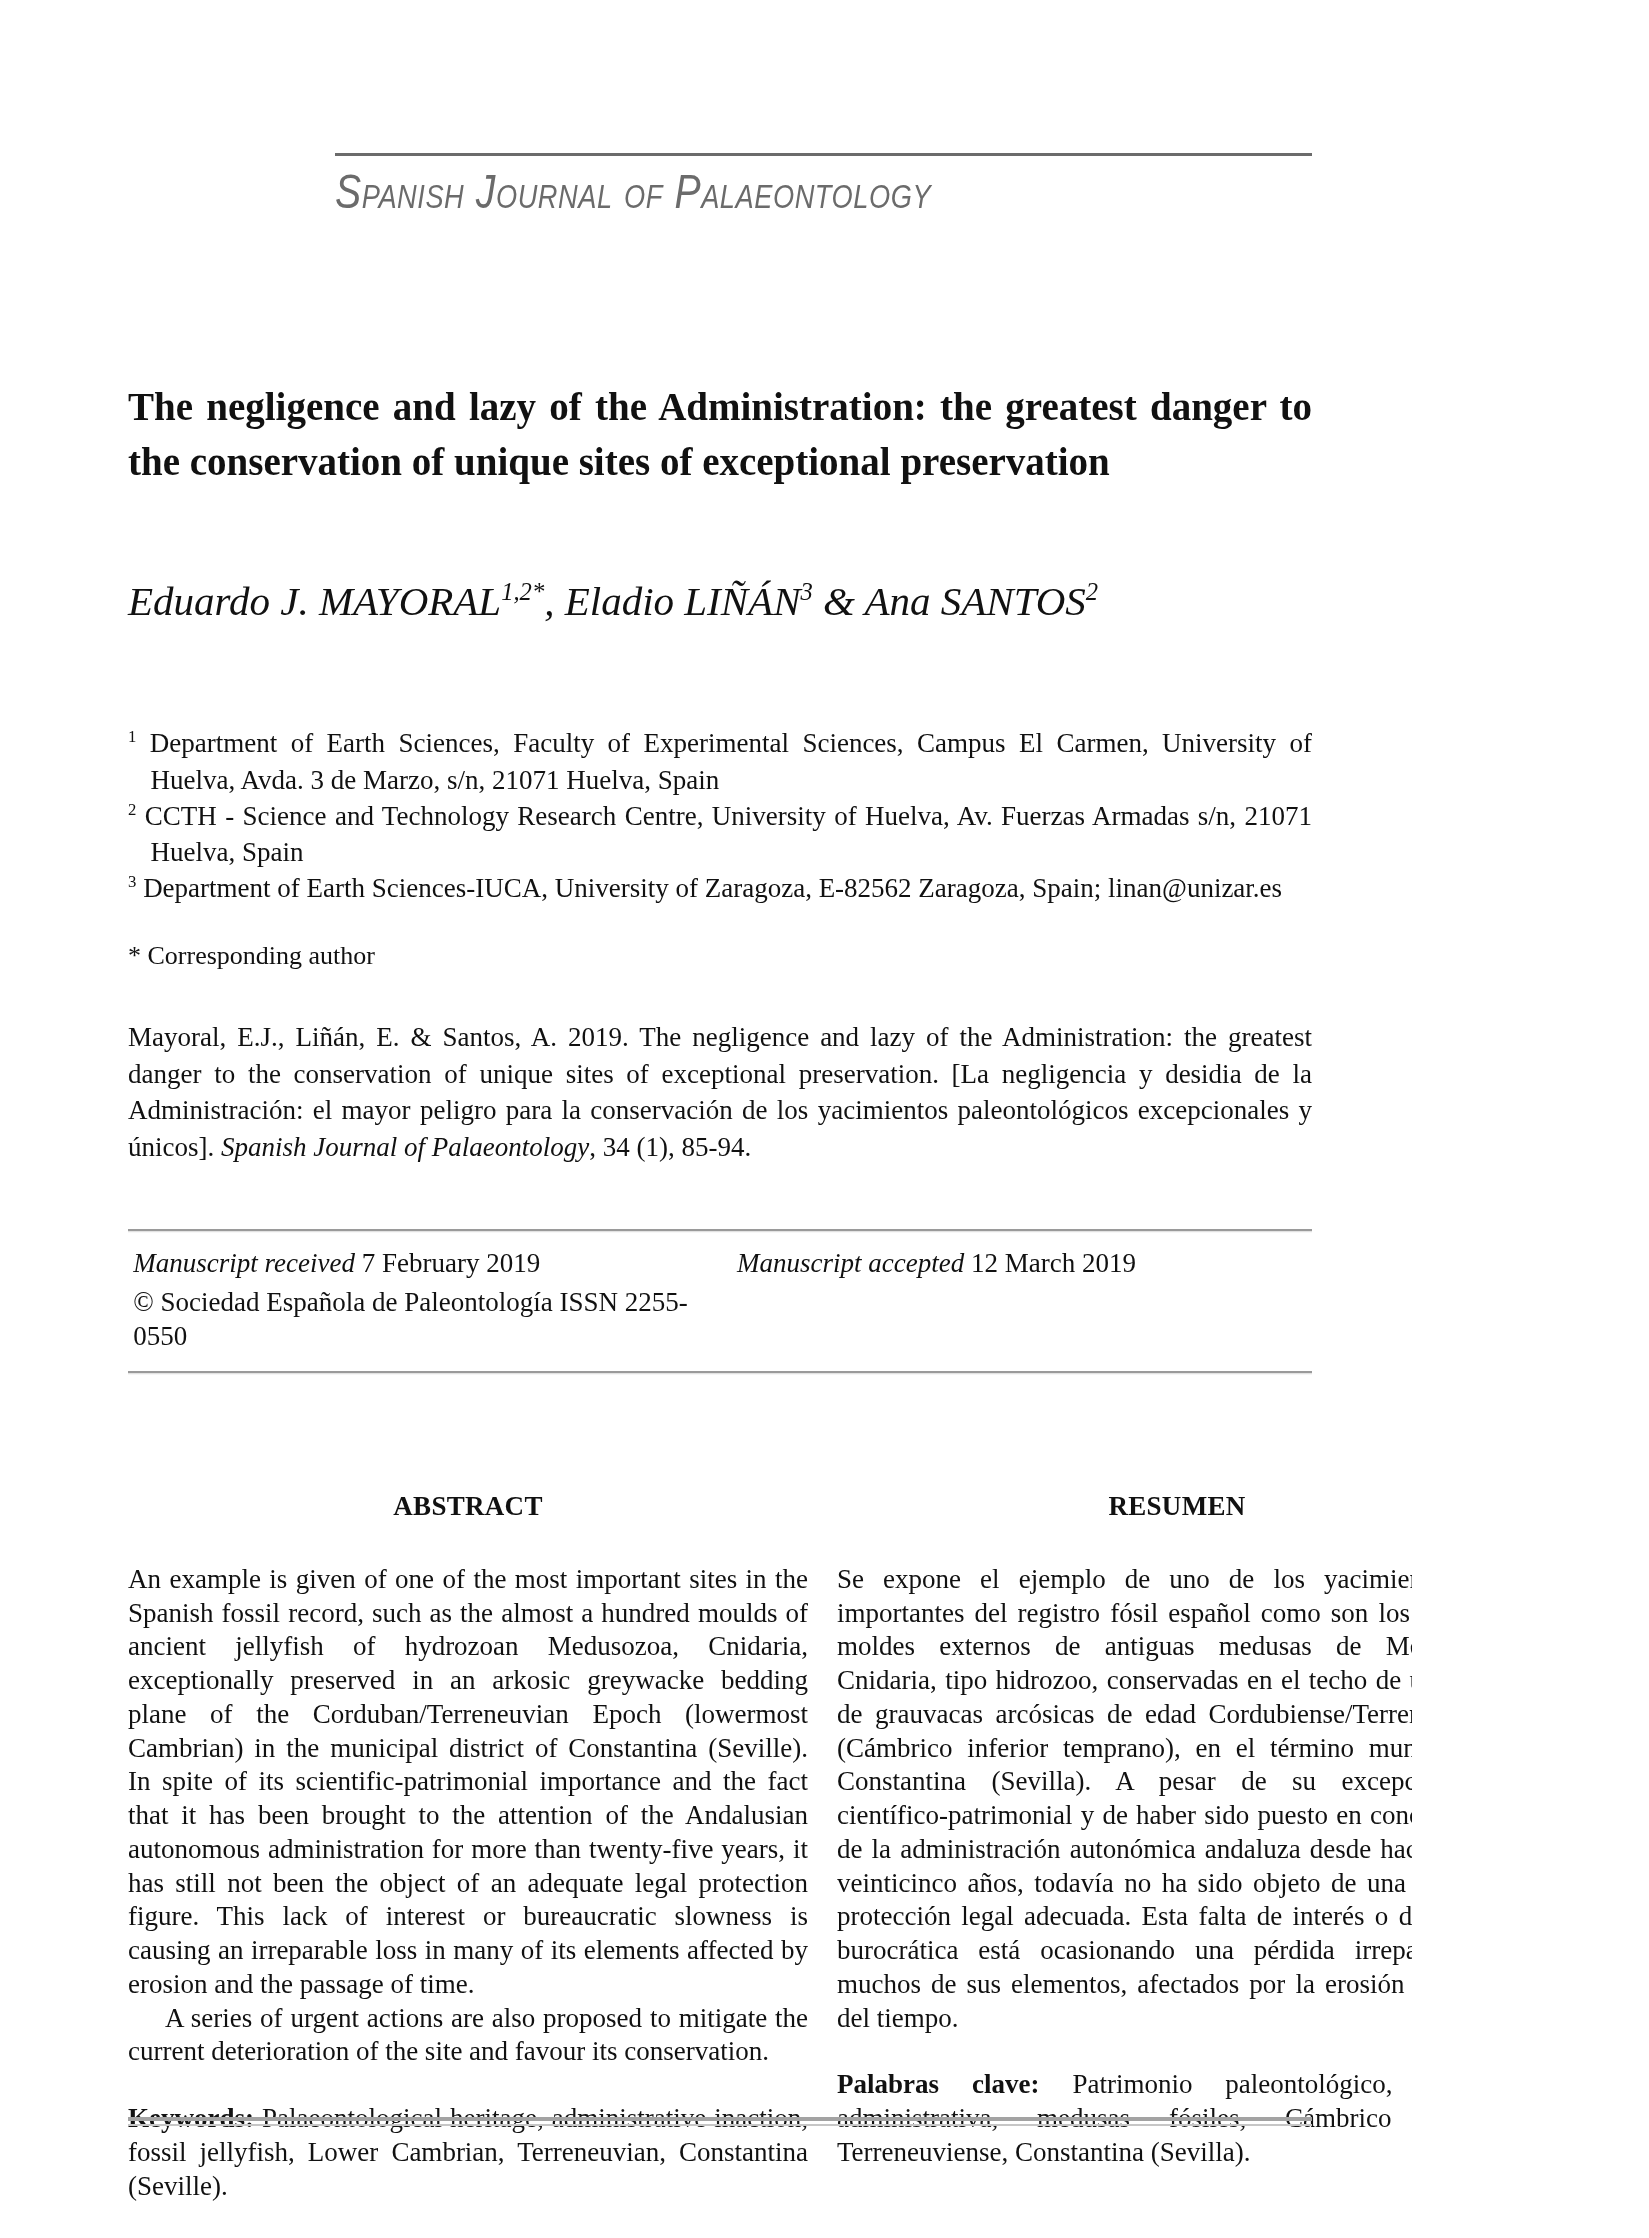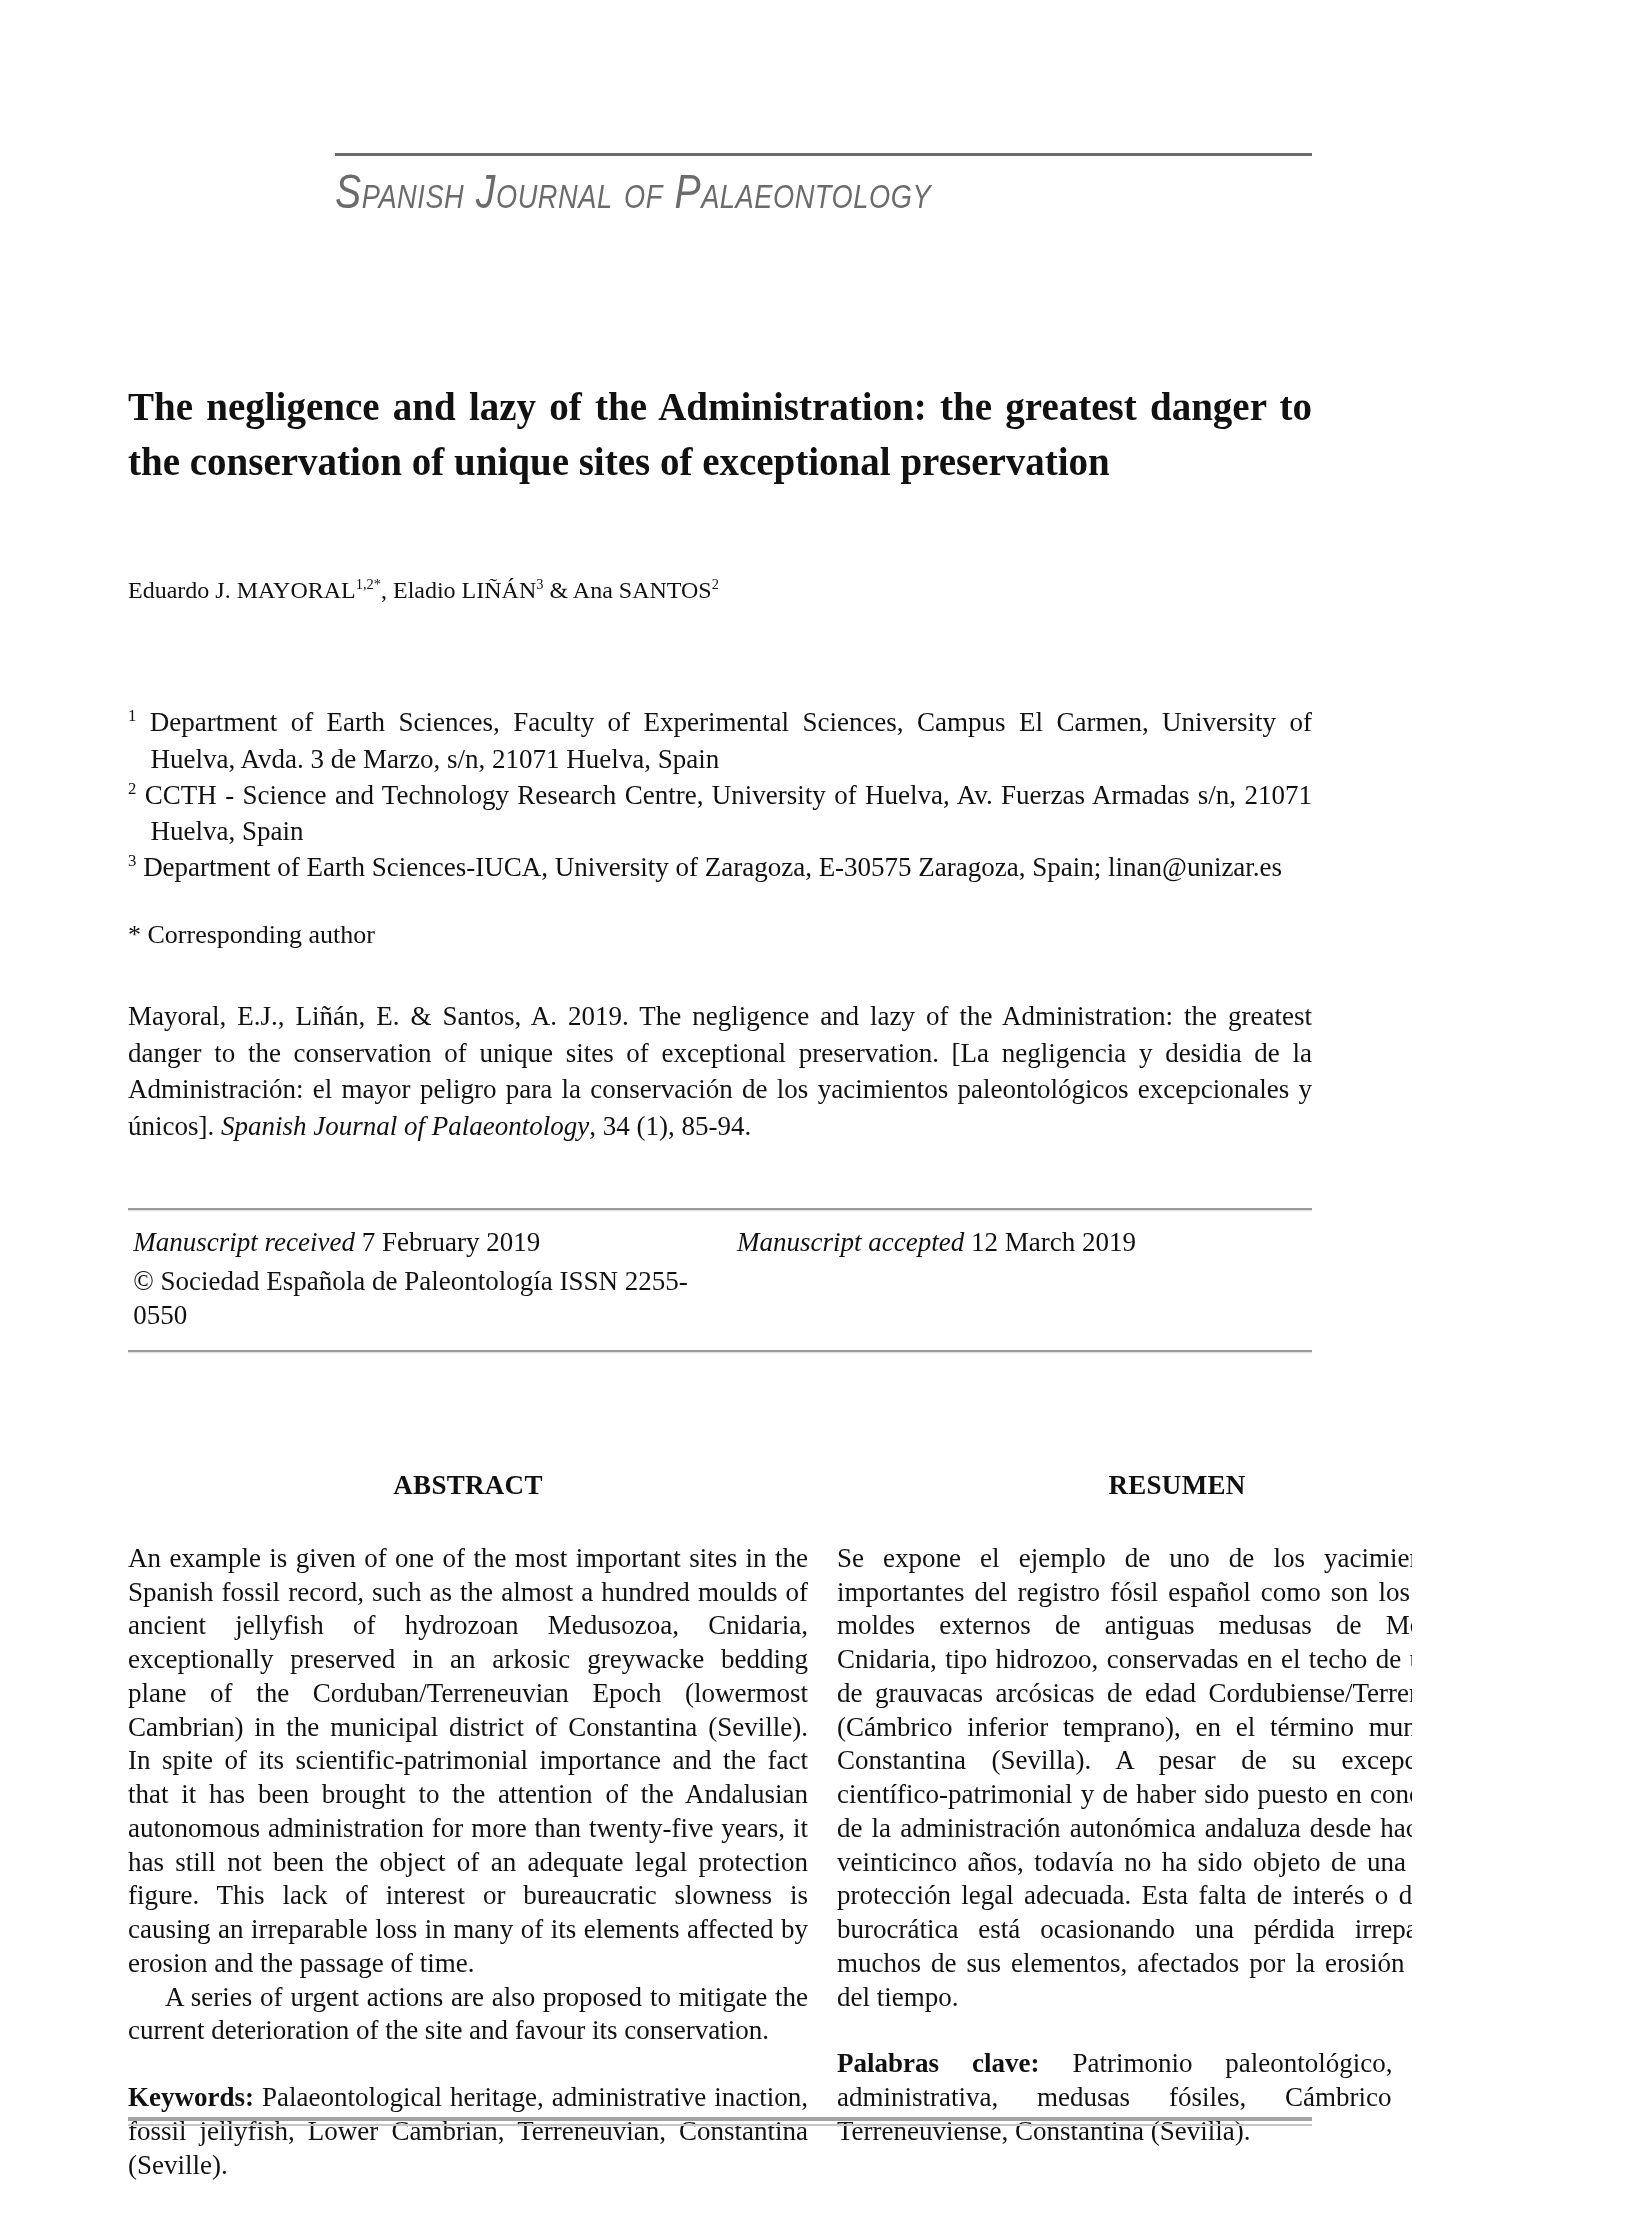--- a/index.html
+++ b/index.html
@@ -37,21 +37,22 @@
   
   .article-title {
     margin-top: 160px;
     font-size: 39px;
     font-weight: bold;
     line-height: 1.42;
     text-align: justify;
   }
   .authors {
     margin-top: 88px;
-    font-size: 24px;
+    font-size: 41px;
+    font-style: italic;
   }
   .authors sup { font-size: 60%; line-height: 0; }
 
   
   .affiliations { margin-top: 100px; font-size: 27px; line-height: 1.34; }
   .affiliation {
     padding-left: 22.6px;
     text-indent: -22.6px;
     text-align: justify;
   }
@@ -115,21 +116,21 @@
     <div class="journal-name">Spanish Journal of Palaeontology</div>
   </div>
 
   <h1 class="article-title">The negligence and lazy of the Administration: the greatest danger to the conservation of unique sites of exceptional preservation</h1>
 
   <div class="authors"><span><span></span><span>Eduardo J. MAYORAL</span><sup>1,2*</sup></span><span><span>, </span><span>Eladio LIÑÁN</span><sup>3</sup></span><span><span> &amp; </span><span>Ana SANTOS</span><sup>2</sup></span></div>
 
   <div class="affiliations">
     <div class="affiliation"><sup>1</sup><span> Department of Earth Sciences, Faculty of Experimental Sciences, Campus El Carmen, University of Huelva, Avda. 3 de Marzo, s/n, 21071 Huelva, Spain</span></div>
     <div class="affiliation"><sup>2</sup><span> CCTH - Science and Technology Research Centre, University of Huelva, Av. Fuerzas Armadas s/n, 21071 Huelva, Spain</span></div>
-    <div class="affiliation"><sup>3</sup><span> Department of Earth Sciences-IUCA, University of Zaragoza, E-30575 Zaragoza, Spain; linan@unizar.es</span></div>
+    <div class="affiliation"><sup>3</sup><span> Department of Earth Sciences-IUCA, University of Zaragoza, E-82562 Zaragoza, Spain; linan@unizar.es</span></div>
   </div>
 
   <div class="corresponding-note">* Corresponding author</div>
 
   <div class="citation"><span>Mayoral, E.J., Liñán, E. &amp; Santos, A. 2019. The negligence and lazy of the Administration: the greatest danger to the conservation of unique sites of exceptional preservation. [La negligencia y desidia de la Administración: el mayor peligro para la conservación de los yacimientos paleontológicos excepcionales y únicos]. </span><em>Spanish Journal of Palaeontology</em><span>, 34 (1), 85-94.</span></div>
 
   <div class="dates-section">
     <div><span class="date-label">Manuscript received </span><span>7 February 2019</span></div>
     <div><span class="date-label">Manuscript accepted </span><span>12 March 2019</span></div>
     <div>© Sociedad Española de Paleontología ISSN 2255-0550</div>

